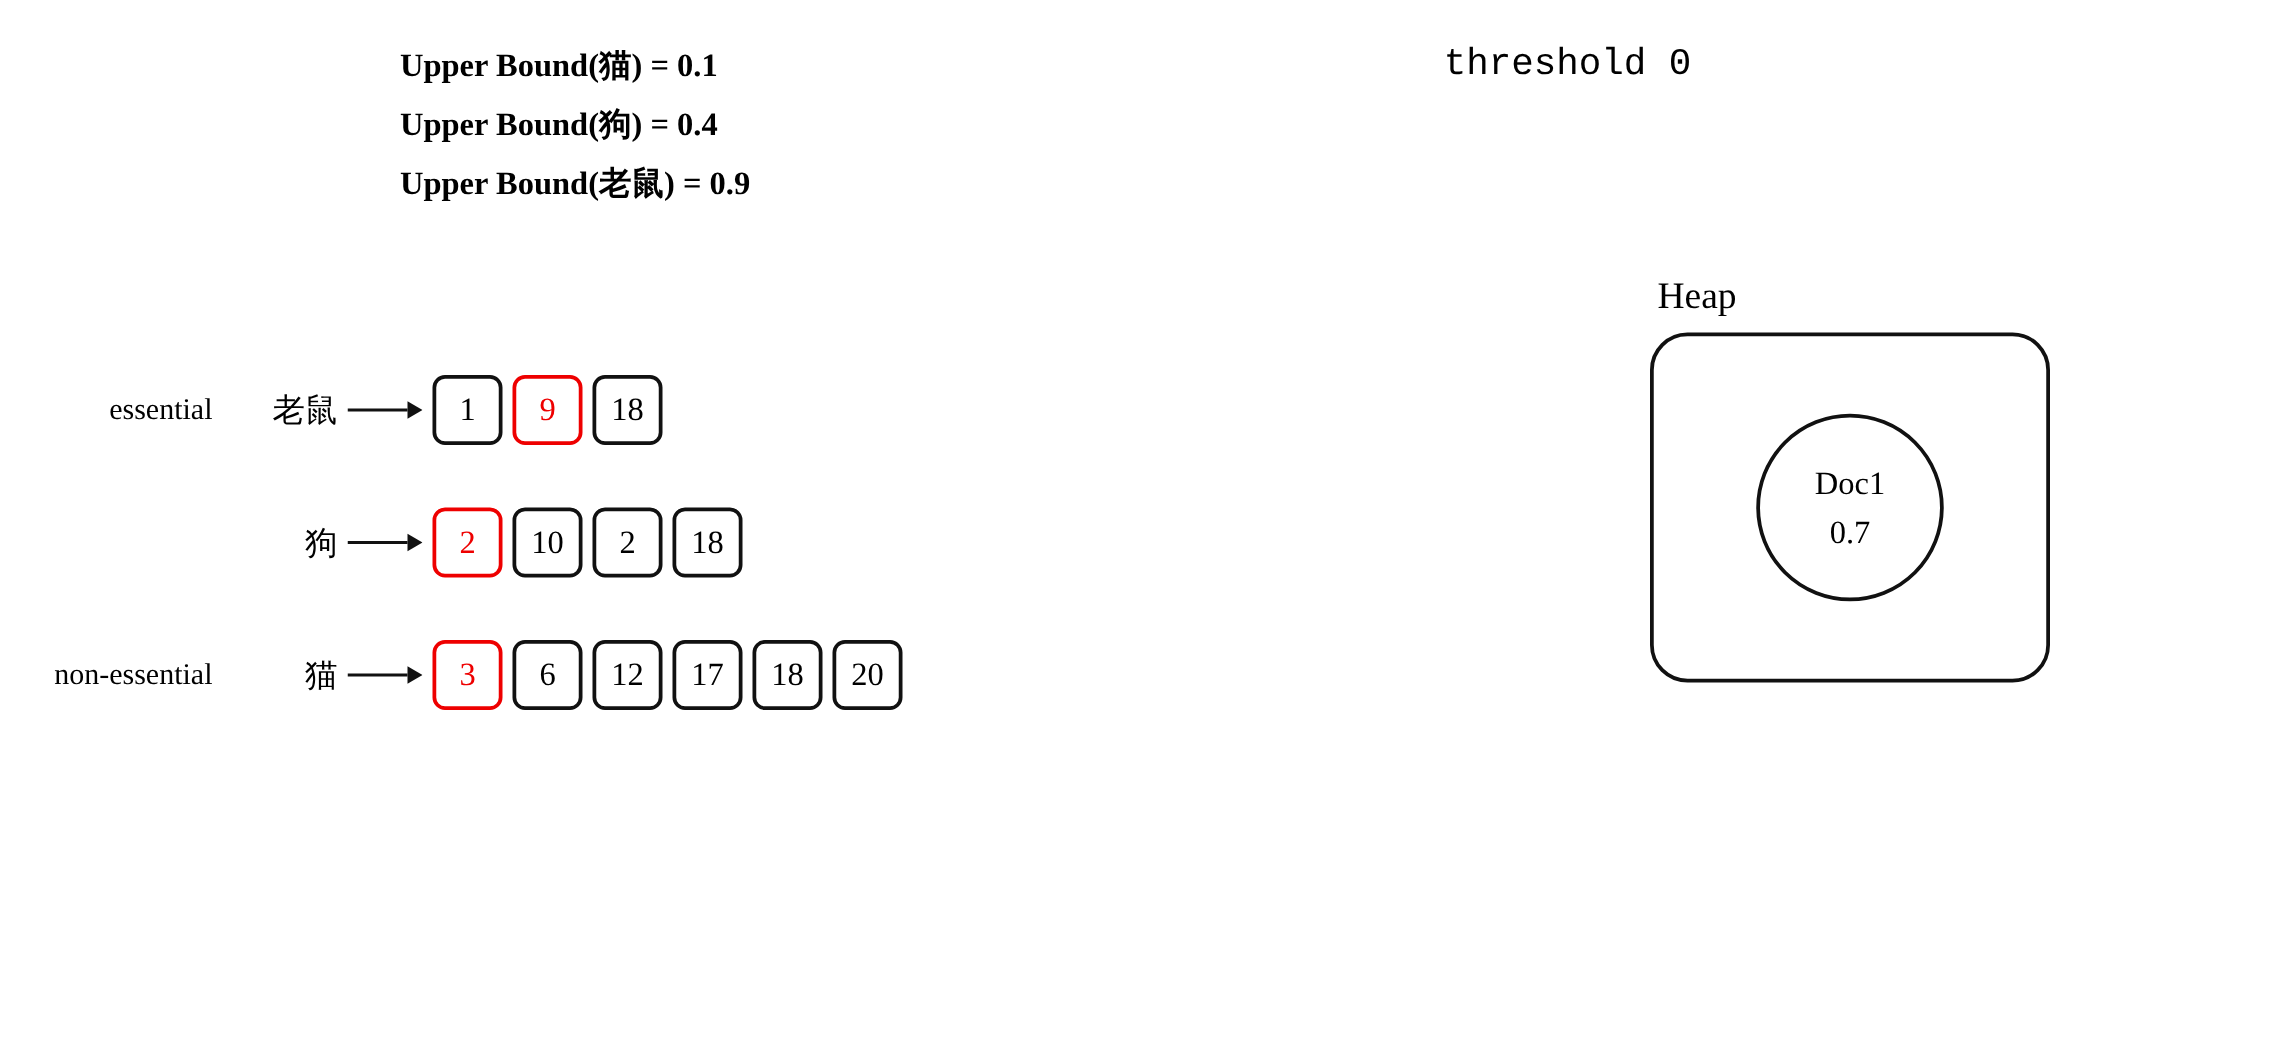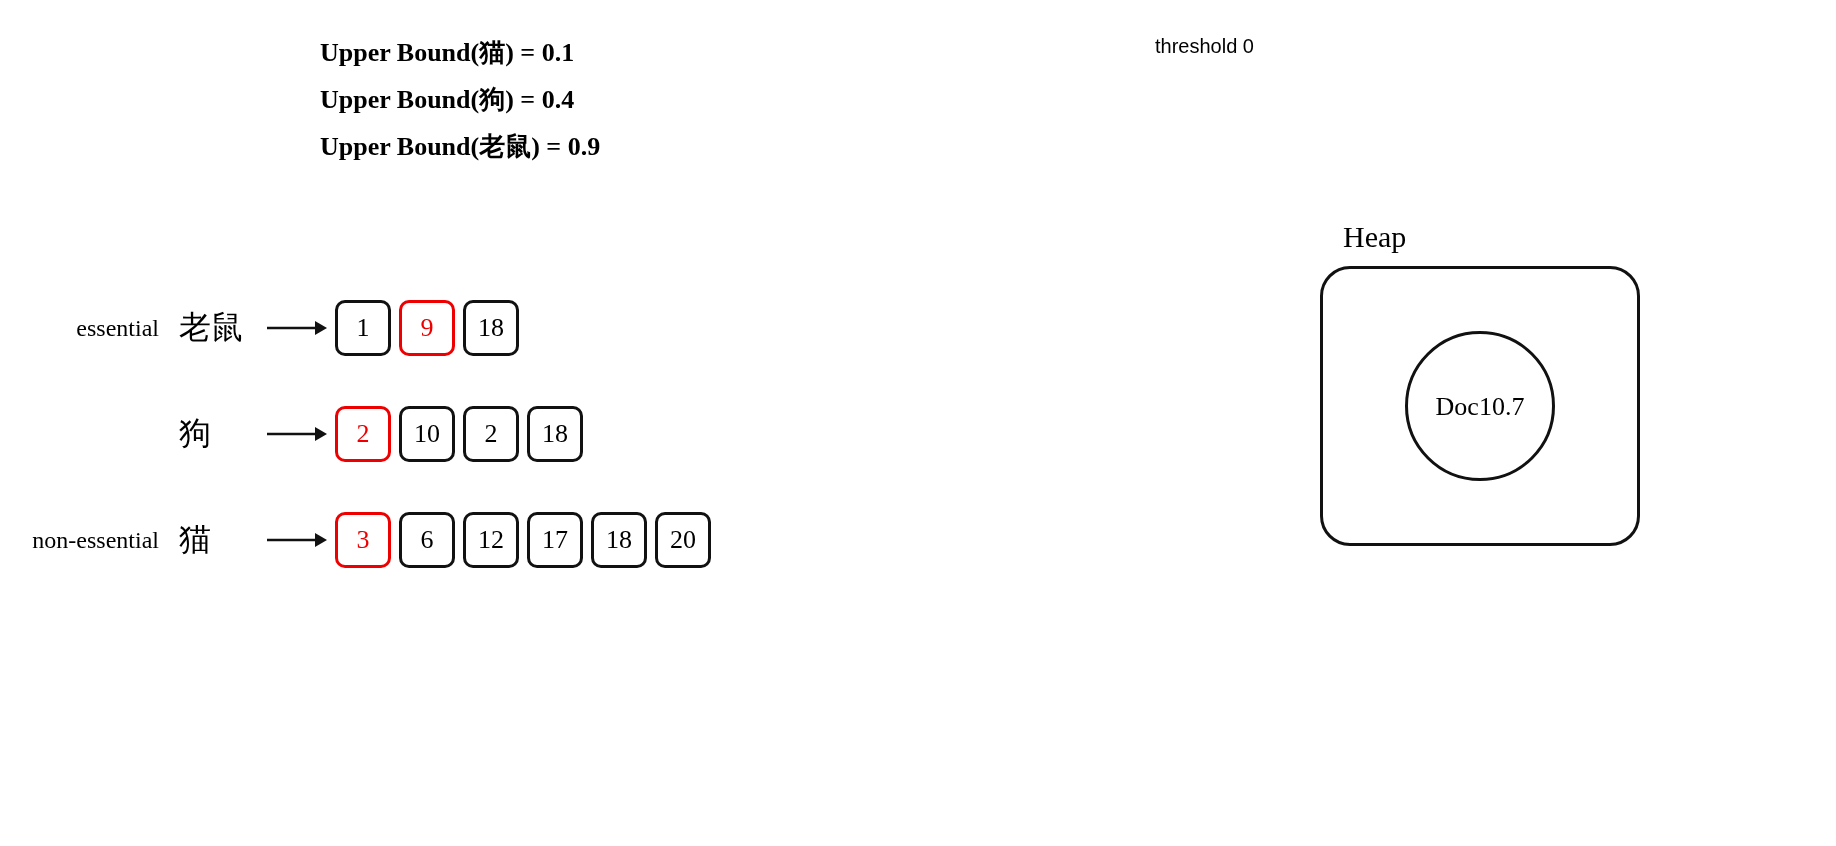--- a/index.html
+++ b/index.html
@@ -27,90 +27,90 @@
       font-size: 26px;
       line-height: 1.8;
       font-family: 'Comic Sans MS', 'Chalkboard SE', cursive;
     }
 
     
     .threshold-label {
       position: absolute;
       top: 35px;
       left: 1155px;
-      font-size: 20px;
-      font-family: Liberation Sans, sans-serif;
+      font-size: 30px;
+      font-family: Liberation Mono, monospace;
     }
 
     
     .heap-area {
       position: absolute;
       top: 220px;
       left: 1320px;
     }
     .heap-title {
       font-size: 30px;
       font-family: 'Comic Sans MS', 'Chalkboard SE', cursive;
       margin-bottom: 12px;
-      margin-left: 23px;
+      margin-left: 6px;
     }
     .heap-box {
       width: 320px;
       height: 280px;
       border: 3px solid #111;
       border-radius: 30px;
       display: flex;
       align-items: center;
       justify-content: center;
     }
     .heap-circle {
       width: 150px;
       height: 150px;
       border: 3px solid #111;
       border-radius: 50%;
       display: flex;
-      flex-direction: row;
+      flex-direction: column;
       align-items: center;
       justify-content: center;
     }
     .heap-circle-text {
       font-size: 26px;
       font-family: 'Comic Sans MS', 'Chalkboard SE', cursive;
       line-height: 1.5;
       text-align: center;
     }
 
     
     .lists-area {
       position: absolute;
       top: 300px;
-      left: 19px;
+      left: 30px;
       width: 1100px;
     }
 
     .list-row {
       display: flex;
       align-items: center;
       margin-bottom: 50px;
       position: relative;
     }
 
     .section-label {
       font-size: 24px;
       font-family: 'Comic Sans MS', 'Chalkboard SE', cursive;
       width: 160px;
       text-align: right;
       padding-right: 20px;
     }
 
     .term-label {
-      font-size: 32px;
+      font-size: 26px;
       font-family: 'Comic Sans MS', 'Chalkboard SE', cursive;
       width: 80px;
-      text-align: left;
+      text-align: right;
     }
 
     
     .arrow {
       display: flex;
       align-items: center;
       margin: 0 8px;
     }
     .arrow svg {
       width: 60px;

